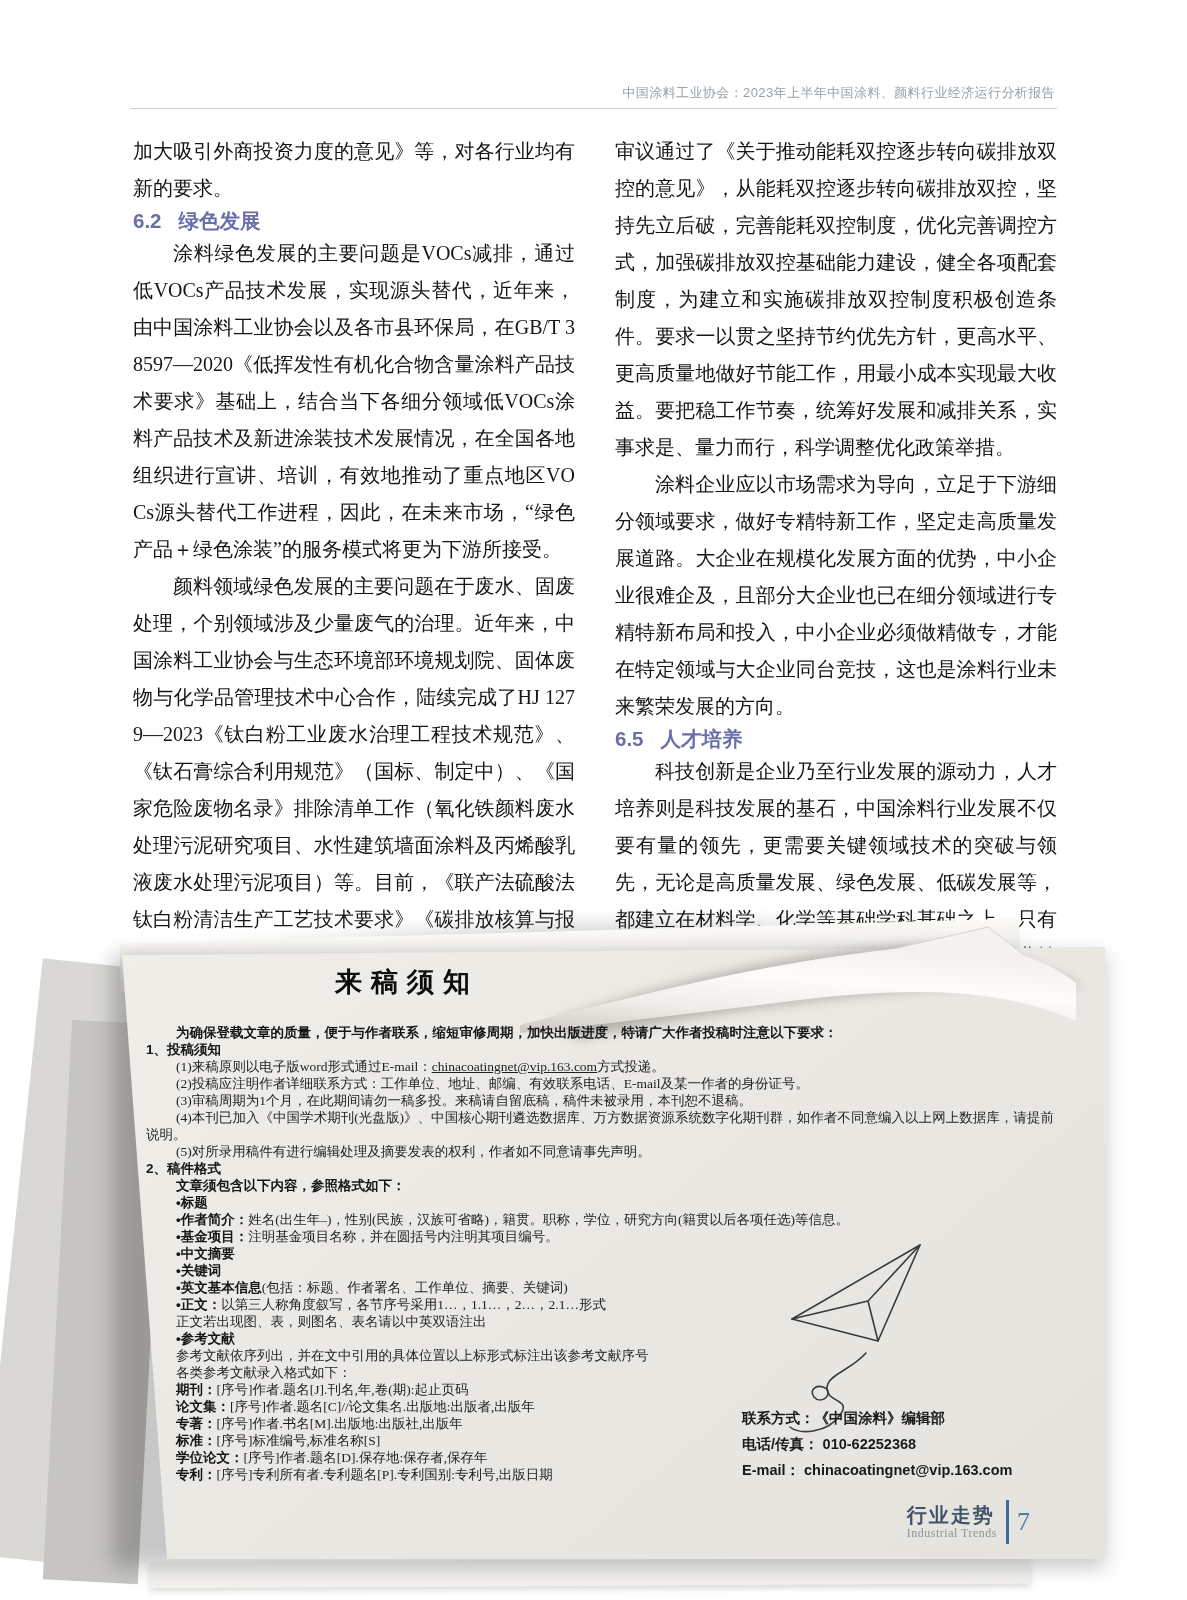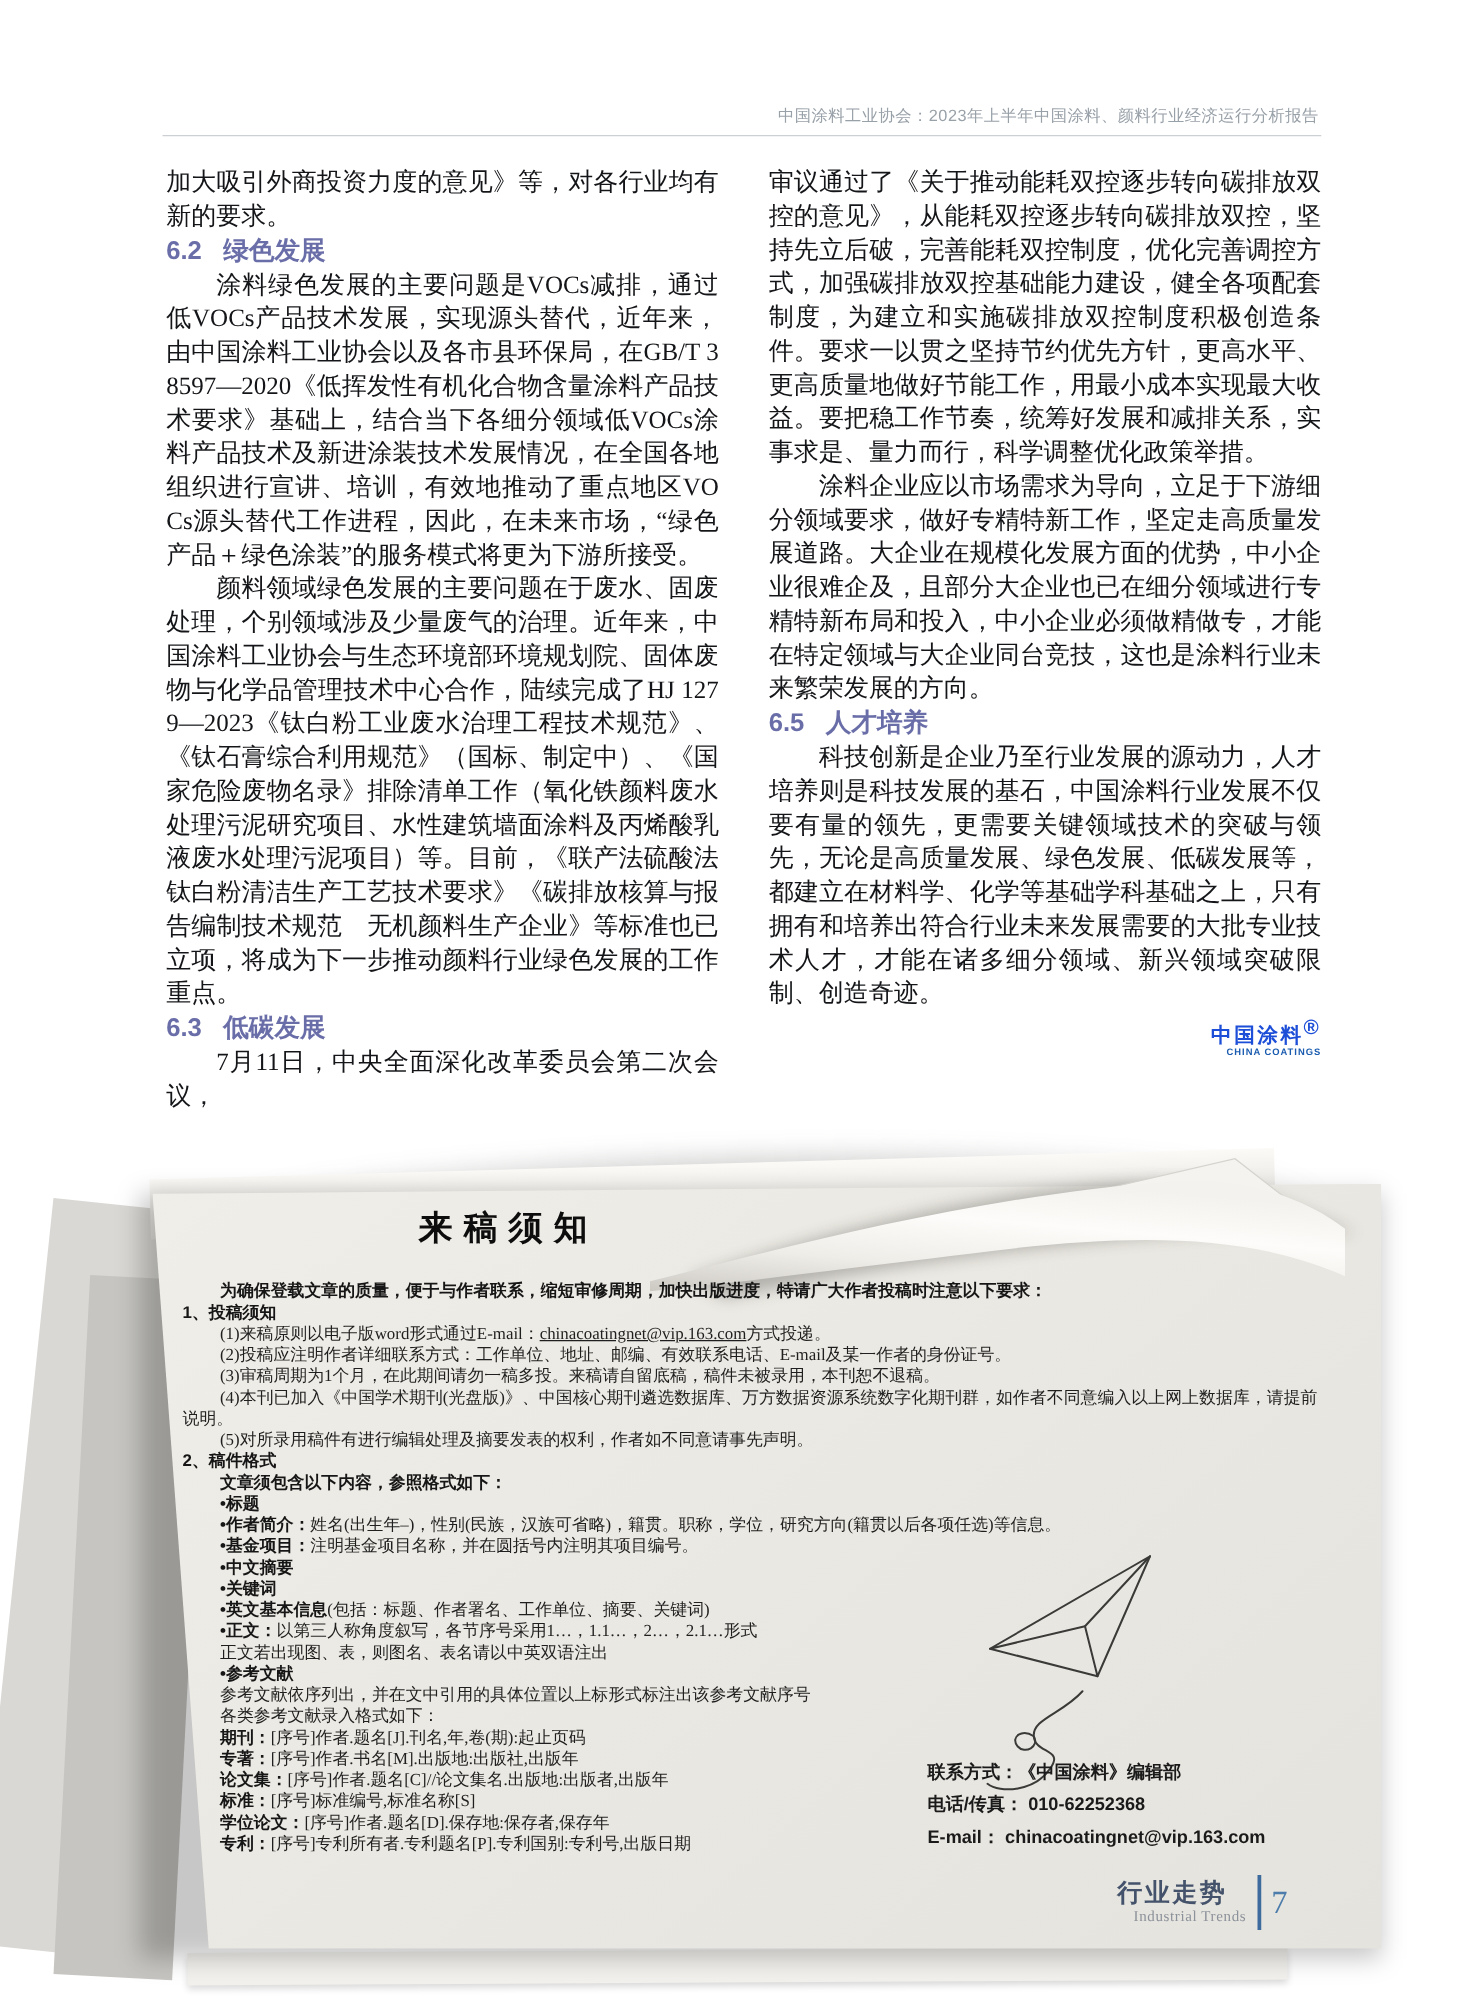--- a/index.html
+++ b/index.html
@@ -7,21 +7,21 @@
         font-family:"Liberation Serif","DejaVu Serif",serif;}
 
   
   .header-line{position:absolute;top:84px;right:132px;font-family:"Liberation Sans","DejaVu Sans",sans-serif;
         font-size:13px;color:#98a0a8;letter-spacing:.4px;}
   .header-rule{position:absolute;top:108px;left:130px;right:130px;height:1px;background:#ccd0d5;}
 
   
   .article{position:absolute;top:133px;left:133px;width:924px;display:flex;gap:40px;}
   .col{width:442px;}
-  .col p{margin:0;font-size:20px;line-height:27px;text-align:justify;color:#141518;
+  .col p{margin:0;font-size:20px;line-height:37px;text-align:justify;color:#141518;
          word-break:break-all;text-justify:inter-ideograph;}
   .col p.ind{text-indent:2em;}
   .h{font-family:"Liberation Sans","DejaVu Sans",sans-serif;font-size:20.5px;font-weight:bold;
      color:#6a6ea8;line-height:28.2px;}
   .h .num{margin-right:17px;}
   .logo{margin-top:4px;text-align:right;font-family:"Liberation Sans","DejaVu Sans",sans-serif;line-height:1.1;}
   .logo-cn{color:#1d4ed8;font-weight:bold;font-size:16.5px;letter-spacing:2px;}
   .logo-en{color:#1b5cb0;font-size:7.5px;letter-spacing:.8px;font-weight:bold;}
 
   
@@ -63,21 +63,21 @@
   .contact{position:absolute;left:612px;top:460px;font-family:"Liberation Sans","DejaVu Sans",sans-serif;
          font-weight:bold;font-size:14.5px;line-height:26px;color:#1a1a1a;}
   .plane{position:absolute;left:650px;top:290px;}
 
   
   .footer{position:absolute;top:1500px;right:157px;display:flex;align-items:center;z-index:6;}
   .f-txt{text-align:left;margin-right:9px;}
   .f-cn{font-family:"Liberation Sans","DejaVu Sans",sans-serif;font-weight:bold;font-size:20px;
         color:#44536b;letter-spacing:2px;line-height:22px;}
   .f-en{font-family:"Liberation Serif","DejaVu Serif",serif;font-size:12px;color:#8c929b;
-        letter-spacing:.5px;line-height:14px;margin-left:13px;}
+        letter-spacing:.5px;line-height:14px;}
   .f-bar{width:3px;height:44px;background:#3e6b9e;margin-right:8px;}
   .f-num{font-family:"Liberation Serif","DejaVu Serif",serif;font-size:26px;color:#4c7cab;}
 </style>
 </head>
 <body>
 
 <div class="page">
 
   <div class="header-line">中国涂料工业协会：2023年上半年中国涂料、颜料行业经济运行分析报告</div>
   <div class="header-rule"></div>
@@ -147,22 +147,22 @@
       <p class="n-b"><span class="lab">•</span><span class="lab">基金项目：</span><span>注明基金项目名称，并在圆括号内注明其项目编号。</span></p>
       <p class="n-b"><span class="lab">•</span><span class="lab">中文摘要</span><span></span></p>
       <p class="n-b"><span class="lab">•</span><span class="lab">关键词</span><span></span></p>
       <p class="n-b"><span class="lab">•</span><span class="lab">英文基本信息</span><span>(包括：标题、作者署名、工作单位、摘要、关键词)</span></p>
       <p class="n-b"><span class="lab">•</span><span class="lab">正文：</span><span>以第三人称角度叙写，各节序号采用1…，1.1…，2…，2.1…形式</span></p>
       <p class="n-plain">正文若出现图、表，则图名、表名请以中英双语注出</p>
       <p class="n-b"><span class="lab">•</span><span class="lab">参考文献</span></p>
       <p class="n-plain">参考文献依序列出，并在文中引用的具体位置以上标形式标注出该参考文献序号</p>
       <p class="n-plain">各类参考文献录入格式如下：</p>
       <p class="n-ref"><span class="lab">期刊：</span><span>[序号]作者.题名[J].刊名,年,卷(期):起止页码</span></p>
+      <p class="n-ref"><span class="lab">论文集：</span><span>[序号]作者.题名[C]//论文集名.出版地:出版者,出版年</span></p>
       <p class="n-ref"><span class="lab">专著：</span><span>[序号]作者.书名[M].出版地:出版社,出版年</span></p>
-      <p class="n-ref"><span class="lab">论文集：</span><span>[序号]作者.题名[C]//论文集名.出版地:出版者,出版年</span></p>
       <p class="n-ref"><span class="lab">标准：</span><span>[序号]标准编号,标准名称[S]</span></p>
       <p class="n-ref"><span class="lab">学位论文：</span><span>[序号]作者.题名[D].保存地:保存者,保存年</span></p>
       <p class="n-ref"><span class="lab">专利：</span><span>[序号]专利所有者.专利题名[P].专利国别:专利号,出版日期</span></p>
     </div>
 
     <svg class="plane" width="160" height="210" viewBox="0 0 160 210">
       <g fill="none" stroke="#3a3a38" stroke-width="1.6" stroke-linecap="round" stroke-linejoin="round">
         <path d="M12 84 L140 10 L88 66 Z"></path>
         <path d="M88 66 L98 106 L140 10"></path>
         <path d="M12 84 L98 106"></path>

